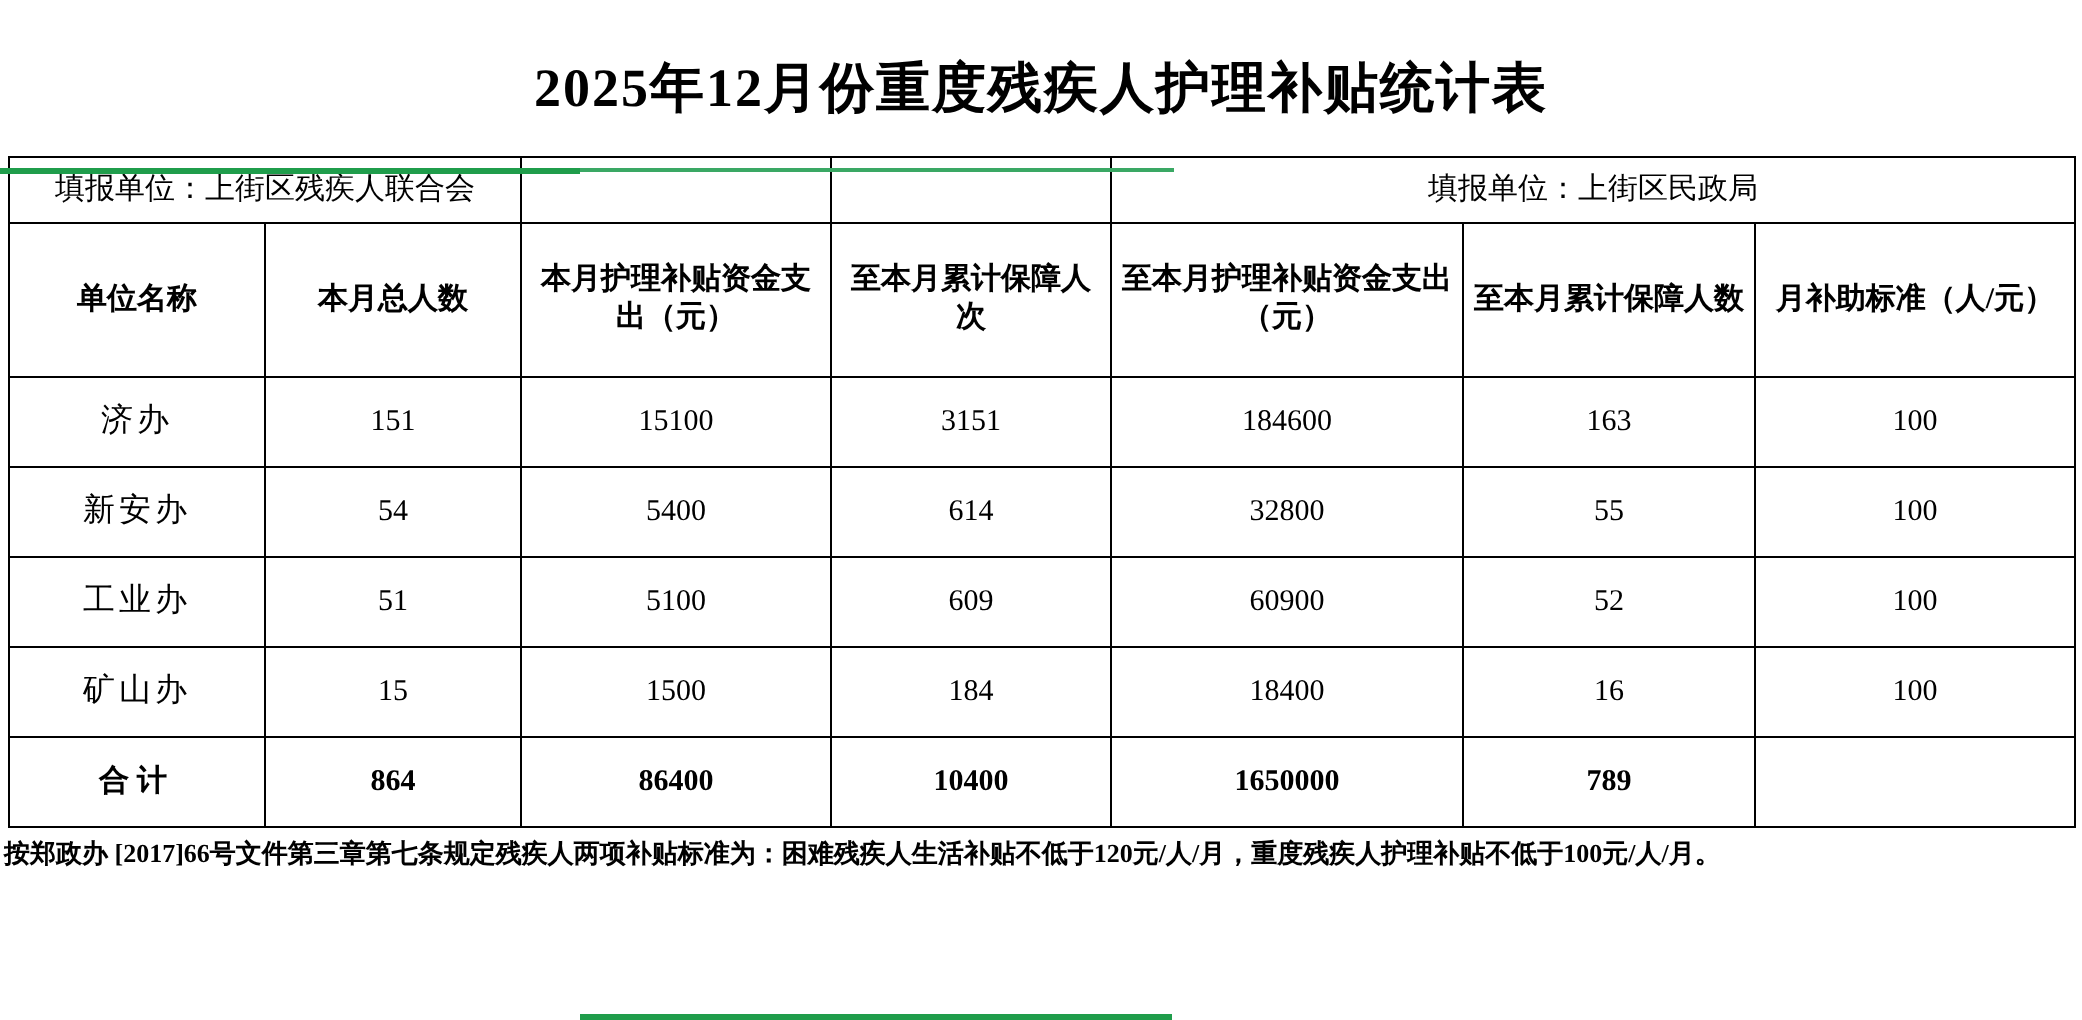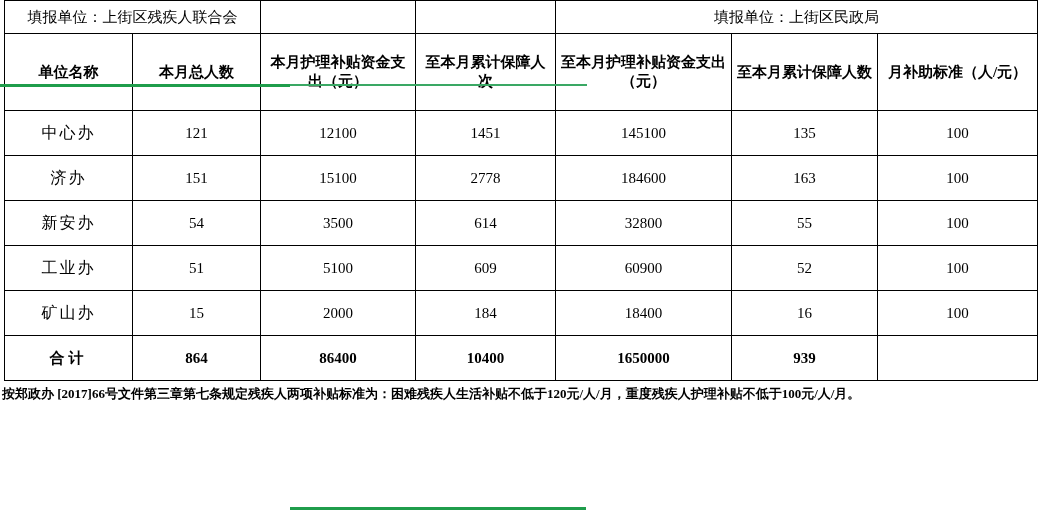--- a/index.html
+++ b/index.html
@@ -113,20 +113,21 @@
 </style>
 </head>
 <body>
 
 <div class="page">
 
   <div class="green-mark green-top-left"></div>
   <div class="green-mark green-top-mid"></div>
   <div class="green-mark green-bottom"></div>
 
+  <div class="title">2025年12月份重度残疾人护理补贴统计表</div>
 
   <table class="main">
     <colgroup>
       <col style="width:128px">
       <col style="width:128px">
       <col style="width:155px">
       <col style="width:140px">
       <col style="width:176px">
       <col style="width:146px">
       <col style="width:160px">
@@ -142,77 +143,68 @@
       <tr class="header-row">
         <td>单位名称</td>
         <td>本月总人数</td>
         <td>本月护理补贴资金支出（元）</td>
         <td>至本月累计保障人次</td>
         <td>至本月护理补贴资金支出（元）</td>
         <td>至本月累计保障人数</td>
         <td>月补助标准（人/元）</td>
       </tr>
 
-      <tr class="data-row">
-        <td class="unit">中心办</td>
-        <td>121</td>
-        <td>12100</td>
-        <td>1451</td>
-        <td>145100</td>
-        <td>135</td>
-        <td>100</td>
-      </tr>
 
       <tr class="data-row">
         <td class="unit">济办</td>
         <td>151</td>
         <td>15100</td>
-        <td>2778</td>
+        <td>3151</td>
         <td>184600</td>
         <td>163</td>
         <td>100</td>
       </tr>
 
       <tr class="data-row">
         <td class="unit">新安办</td>
         <td>54</td>
-        <td>3500</td>
+        <td>5400</td>
         <td>614</td>
         <td>32800</td>
         <td>55</td>
         <td>100</td>
       </tr>
 
       <tr class="data-row">
         <td class="unit">工业办</td>
         <td>51</td>
         <td>5100</td>
         <td>609</td>
         <td>60900</td>
         <td>52</td>
         <td>100</td>
       </tr>
 
       <tr class="data-row">
         <td class="unit">矿山办</td>
         <td>15</td>
-        <td>2000</td>
+        <td>1500</td>
         <td>184</td>
         <td>18400</td>
         <td>16</td>
         <td>100</td>
       </tr>
 
 
       <tr class="total-row">
         <td class="unit">合计</td>
         <td>864</td>
         <td>86400</td>
         <td>10400</td>
         <td>1650000</td>
-        <td>939</td>
+        <td>789</td>
         <td></td>
       </tr>
     </tbody>
   </table>
 
   <div class="footnote">按郑政办 [2017]66号文件第三章第七条规定残疾人两项补贴标准为：困难残疾人生活补贴不低于120元/人/月，重度残疾人护理补贴不低于100元/人/月。</div>
 </div>
 
 </body></html>

